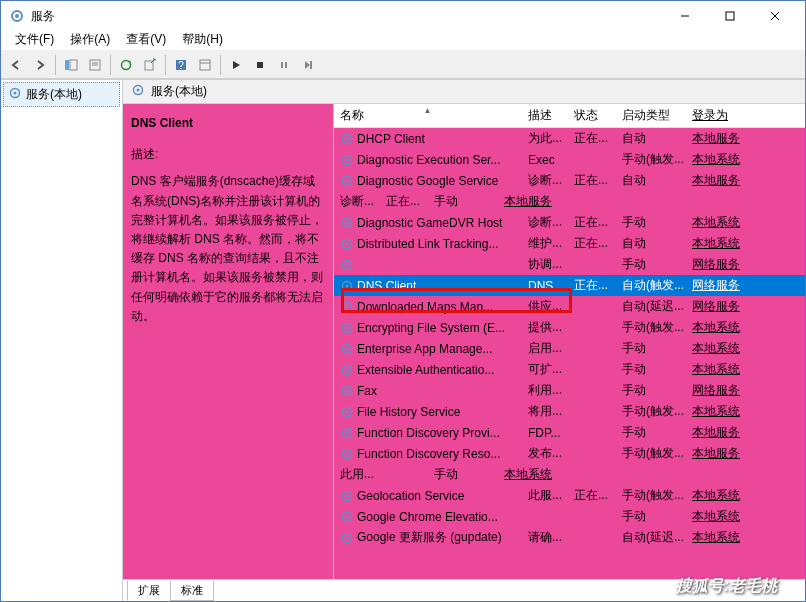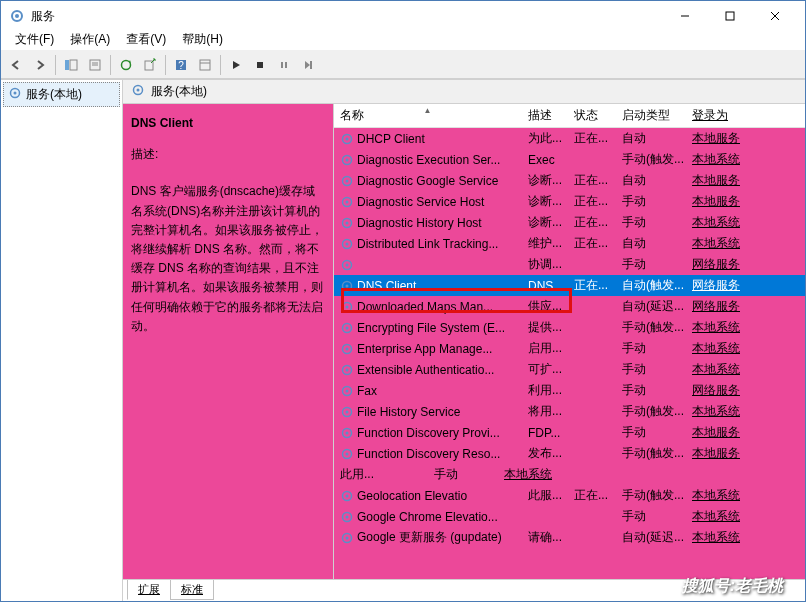--- a/index.html
+++ b/index.html
@@ -16,41 +16,41 @@
 .toolbar .tbtn { width: 22px; height: 22px; display: flex; align-items: center; justify-content: center; border: 1px solid transparent; cursor: default; }
 .toolbar .sep { width: 1px; height: 20px; background: #c0c0c0; margin: 0 2px; }
 .body { flex: 1; display: flex; border-top: 1px solid #d0d0d0; min-height: 0; }
 .leftpane { width: 122px; background: #fff; border-right: 1px solid #d0d0d0; padding: 2px; }
 .leftpane .treeitem { padding: 3px 4px; display: flex; align-items: center; gap: 4px; background: #e5f1fb; border: 1px dotted #888; }
 .rightpane { flex: 1; display: flex; flex-direction: column; min-width: 0; }
 .rp-header { height: 24px; background: #f0f0f0; border-bottom: 1px solid #d0d0d0; display: flex; align-items: center; padding: 0 8px; gap: 6px; }
 .rp-body { flex: 1; display: flex; min-height: 0; }
 .detailpane { width: 210px; padding: 10px 8px; font-size: 12px; line-height: 1.6; }
 .detailpane .svcname { font-weight: bold; margin-bottom: 12px; }
-.detailpane .desc-label { margin-bottom: 18px; }
+.detailpane .desc-label { margin-bottom: 8px; }
 .listpane { flex: 1; border-left: 1px solid #d0d0d0; display: flex; flex-direction: column; min-width: 0; overflow: hidden; }
 .listheader { display: flex; background: #fff; border-bottom: 1px solid #e0e0e0; height: 24px; align-items: center; }
 .listheader .col { padding: 0 6px; border-right: 1px solid transparent; font-size: 12px; position: relative; white-space: nowrap; overflow: hidden; }
 .listheader .sortind { position: absolute; left: 50%; top: -1px; transform: translateX(-50%); font-size: 8px; color: #666; }
 .listbody { flex: 1; overflow-y: auto; overflow-x: hidden; }
 .row { display: flex; height: 21px; align-items: center; }
 .row.selected { background: #0078d7; color: #fff; }
 .row.selected .cell { color: #fff; }
 .row .cell { padding: 0 6px; white-space: nowrap; overflow: hidden; text-overflow: ellipsis; font-size: 12px; display: flex; align-items: center; gap: 3px; }
 .svcicon { width: 14px; height: 14px; flex-shrink: 0; }
 .c-name { width: 188px; }
 .c-desc { width: 46px; }
 .c-status { width: 48px; }
 .c-startup { width: 70px; }
 .c-logon { width: 70px; text-decoration: underline; }
-.tabs { height: 22px; display: flex; align-items: flex-start; padding-left: 4px; border-top: 1px solid #d0d0d0; background: #fff; text-decoration: underline; }
+.tabs { height: 22px; display: flex; align-items: center; padding-left: 4px; border-top: 1px solid #d0d0d0; background: #fff; }
 .tab { padding: 2px 10px; border: 1px solid #c0c0c0; border-top: none; background: #fff; margin-right: -1px; font-size: 11px; cursor: default; }
 .tab.active { background: #fff; border-bottom: 1px solid #fff; }
 .redbox { position: absolute; border: 3px solid #e01010; pointer-events: none; }
-.watermark { position: absolute; right: 22px; bottom: 4px; color: #fff; font-size: 16px; font-weight: bold; text-shadow: 1px 1px 3px rgba(0,0,0,0.9); font-style: italic; }
+.watermark { position: absolute; right: 28px; bottom: 4px; color: #fff; font-size: 16px; font-weight: bold; text-shadow: 1px 1px 3px rgba(0,0,0,0.9); font-style: italic; }
 .gearicon { display: inline-block; }
 </style>
 </head>
 <body>
 
 <div class="window" style="position:relative;">
   <div class="titlebar">
     <span class="icon gearicon">
       <svg width="16" height="16" viewBox="0 0 16 16">
           <circle cx="8" cy="8" r="5" fill="none" stroke="#5a8fc7" stroke-width="2"></circle>
@@ -228,39 +228,32 @@
                     <circle cx="7" cy="7" r="1.5" fill="#5a8fc7"></circle>
                   </svg>
                   <span>Diagnostic Google Service</span>
                 </div>
                 <div class="cell c-desc">诊断...</div>
                 <div class="cell c-status">正在...</div>
                 <div class="cell c-startup">自动</div>
                 <div class="cell c-logon">本地服务</div>
               </div>
               <div class="row">
-                <div class="cell c-name">
-                  <svg class="svcicon" viewBox="0 0 14 14">
-                    <circle cx="7" cy="7" r="4.5" fill="none" stroke="#5a8fc7" stroke-width="1.5"></circle>
-                    <circle cx="7" cy="7" r="1.5" fill="#5a8fc7"></circle>
-                  </svg>
-                  <span>Diagnostic Service Host</span>
-                </div>
                 <div class="cell c-desc">诊断...</div>
                 <div class="cell c-status">正在...</div>
                 <div class="cell c-startup">手动</div>
                 <div class="cell c-logon">本地服务</div>
               </div>
               <div class="row">
                 <div class="cell c-name">
                   <svg class="svcicon" viewBox="0 0 14 14">
                     <circle cx="7" cy="7" r="4.5" fill="none" stroke="#5a8fc7" stroke-width="1.5"></circle>
                     <circle cx="7" cy="7" r="1.5" fill="#5a8fc7"></circle>
                   </svg>
-                  <span>Diagnostic History Host</span>
+                  <span>Diagnostic GameDVR Host</span>
                 </div>
                 <div class="cell c-desc">诊断...</div>
                 <div class="cell c-status">正在...</div>
                 <div class="cell c-startup">手动</div>
                 <div class="cell c-logon">本地系统</div>
               </div>
               <div class="row">
                 <div class="cell c-name">
                   <svg class="svcicon" viewBox="0 0 14 14">
                     <circle cx="7" cy="7" r="4.5" fill="none" stroke="#5a8fc7" stroke-width="1.5"></circle>
@@ -407,21 +400,21 @@
                 <div class="cell c-status"></div>
                 <div class="cell c-startup">手动</div>
                 <div class="cell c-logon">本地系统</div>
               </div>
               <div class="row">
                 <div class="cell c-name">
                   <svg class="svcicon" viewBox="0 0 14 14">
                     <circle cx="7" cy="7" r="4.5" fill="none" stroke="#5a8fc7" stroke-width="1.5"></circle>
                     <circle cx="7" cy="7" r="1.5" fill="#5a8fc7"></circle>
                   </svg>
-                  <span>Geolocation Elevatio</span>
+                  <span>Geolocation Service</span>
                 </div>
                 <div class="cell c-desc">此服...</div>
                 <div class="cell c-status">正在...</div>
                 <div class="cell c-startup">手动(触发...</div>
                 <div class="cell c-logon">本地系统</div>
               </div>
               <div class="row">
                 <div class="cell c-name">
                   <svg class="svcicon" viewBox="0 0 14 14">
                     <circle cx="7" cy="7" r="4.5" fill="none" stroke="#5a8fc7" stroke-width="1.5"></circle>

